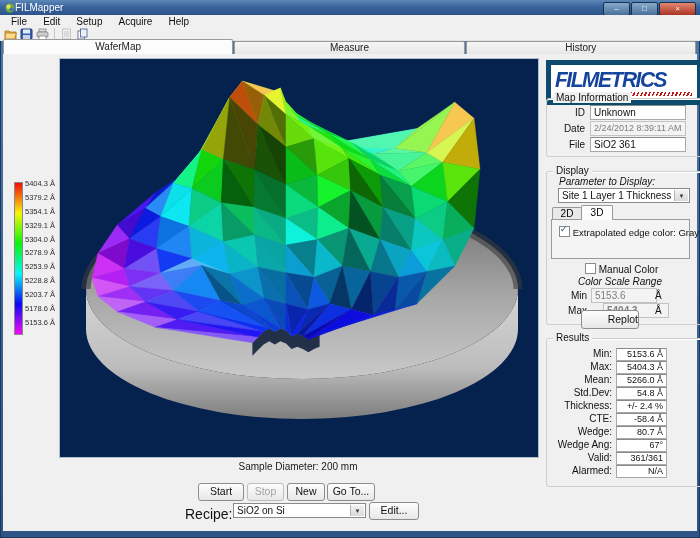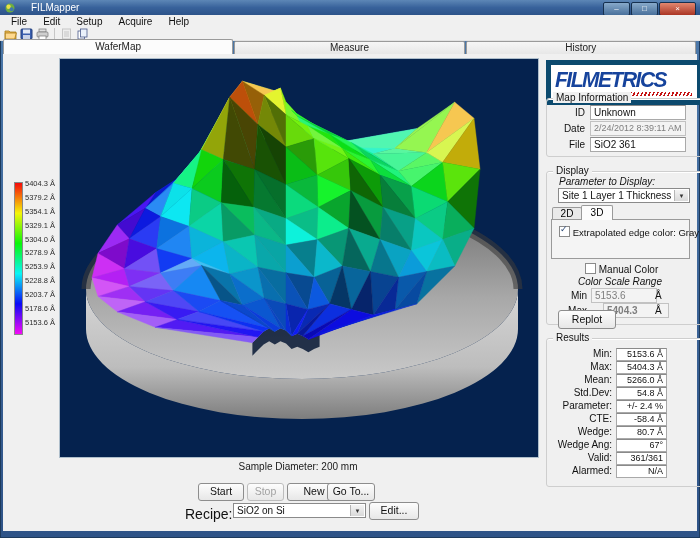--- a/index.html
+++ b/index.html
@@ -1,19 +1,19 @@
 <!DOCTYPE html>
 <html><head>
 <meta charset="utf-8">
 <style>
   html,body{margin:0;padding:0;}
   body{width:700px;height:538px;position:relative;font-family:"Liberation Sans",sans-serif;background:#444;overflow:hidden;}
   .window{position:absolute;inset:0;background:linear-gradient(180deg,#4d7aab,#2e5387);box-shadow:inset 0 0 0 1px #1d3a5c;}
   
-  .titlebar{position:absolute;left:0;right:0;top:0;height:15px;background:linear-gradient(180deg,#6ochre,#335d95);background:linear-gradient(180deg,#5d87b6,#38629b 50%,#2d5389);display:flex;align-items:center;gap:16px;padding-left:5px;color:#fff;font-size:10px;}
+  .titlebar{position:absolute;left:0;right:0;top:0;height:15px;background:linear-gradient(180deg,#6ochre,#335d95);background:linear-gradient(180deg,#5d87b6,#38629b 50%,#2d5389);display:flex;align-items:center;gap:0;padding-left:5px;color:#fff;font-size:10px;}
   .cap-buttons{position:absolute;right:4px;top:2px;display:flex;gap:1px;}
   .cap-btn{width:25px;height:12px;border:1px solid #16304f;border-radius:2px;background:linear-gradient(#87a9ca,#49709b);color:#fff;font-size:8px;line-height:11px;text-align:center;}
   .cap-btn.close{width:35px;background:linear-gradient(#e2876f,#aa3524);}
   
   .menubar{position:absolute;top:15px;left:0;right:0;height:12px;background:#f0f0f0;display:flex;align-items:center;padding-left:3px;font-size:10px;color:#111;}
   .menu-item{padding:0 8px;}
   .toolbar{position:absolute;top:27px;left:0;right:0;height:13px;background:#f0f0f0;display:flex;align-items:center;gap:3px;padding-left:4px;border-bottom:1px solid #e2e2e2;}
   .tool-btn{display:inline-flex;}
   .tool-sep{width:1px;height:11px;background:#c6c6c6;margin:0 2px;}
   
@@ -357,21 +357,21 @@
           <polygon points="313.2,256.0 335.0,250.4 254.0,277.0" fill="hsl(238,90%,49%)" stroke="hsl(238,90%,49%)" stroke-width="0.4"></polygon>
           <polygon points="313.2,256.0 254.0,277.0 248.4,280.3" fill="hsl(244,90%,46%)" stroke="hsl(244,90%,46%)" stroke-width="0.4"></polygon>
           <polygon points="335.0,250.4 356.8,244.8 259.6,274.7" fill="hsl(229,90%,43%)" stroke="hsl(229,90%,43%)" stroke-width="0.4"></polygon>
           <polygon points="335.0,250.4 259.6,274.7 254.0,277.0" fill="hsl(236,90%,45%)" stroke="hsl(236,90%,45%)" stroke-width="0.4"></polygon>
         </svg>
     </div>
     <div class="plot-caption">Sample Diameter: 200 mm</div>
 
     <div class="btn" style="left:195px;top:429px;width:44px;">Start</div>
     <div class="btn disabled" style="left:244px;top:429px;width:35px;">Stop</div>
-    <div class="btn" style="left:284px;top:429px;width:36px;padding-left:8px;">New</div>
+    <div class="btn" style="left:284px;top:429px;width:36px;">New</div>
     <div class="btn" style="left:324px;top:429px;width:46px;">Go To...</div>
 
     <div class="ctl-label" style="left:182px;top:452px;width:42px;text-align:right;">Recipe:</div>
     <div class="combo" style="left:230px;top:449px;width:112px;height:13px;">
       <span>SiO2 on Si</span>
       <span class="combo-arrow">▼</span>
     </div>
     <div class="btn" style="left:366px;top:448px;width:48px;">Edit...</div>
 
     <div class="logo-box">
@@ -409,21 +409,21 @@
         <span>Manual Color</span>
       </span>
       <span class="center-label" style="left:0;top:104px;width:146px;">Color Scale Range</span>
       <span class="fld-label" style="left:2px;top:118px;width:38px;">Min</span>
       <div class="textbox disabled fld-box" style="left:44px;top:116px;width:58px;">5153.6</div>
       <span class="fld-label" style="left:108px;top:118px;width:14px;text-align:left;">Å</span>
       <span class="fld-label" style="left:2px;top:133px;width:38px;">Max</span>
       <div class="textbox disabled fld-box" style="left:56px;top:131px;width:58px;font-weight:bold;">5404.3</div>
       <span class="fld-label" style="left:108px;top:133px;width:14px;text-align:left;">Å</span>
     </div>
-    <div class="btn" style="left:555px;top:256px;width:56px;height:17px;line-height:16px;">Replot</div>
+    <div class="btn" style="left:578px;top:256px;width:56px;height:17px;line-height:16px;text-align:right;">Replot</div>
 
     <div class="groupbox" style="left:543px;top:284px;width:146px;height:147px;">
       <span class="group-title">Results</span>
       <div style="position:absolute;left:2px;top:9px;right:2px;">
           <div class="res-row">
             <span class="res-label">Min:</span>
             <span class="res-box textbox">5153.6 Å</span>
           </div>
           <div class="res-row">
             <span class="res-label">Max:</span>
@@ -431,21 +431,21 @@
           </div>
           <div class="res-row">
             <span class="res-label">Mean:</span>
             <span class="res-box textbox">5266.0 Å</span>
           </div>
           <div class="res-row">
             <span class="res-label">Std.Dev:</span>
             <span class="res-box textbox">54.8 Å</span>
           </div>
           <div class="res-row">
-            <span class="res-label">Parameter:</span>
+            <span class="res-label">Thickness:</span>
             <span class="res-box textbox">+/- 2.4 %</span>
           </div>
           <div class="res-row">
             <span class="res-label">CTE:</span>
             <span class="res-box textbox">-58.4 Å</span>
           </div>
           <div class="res-row">
             <span class="res-label">Wedge:</span>
             <span class="res-box textbox">80.7 Å</span>
           </div>

